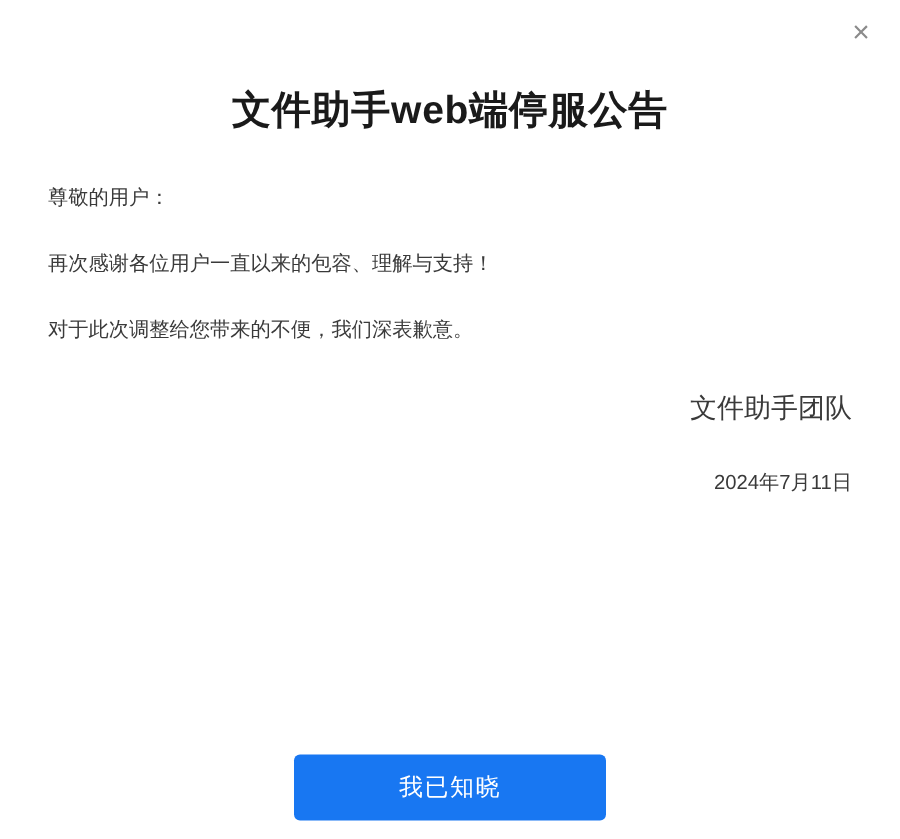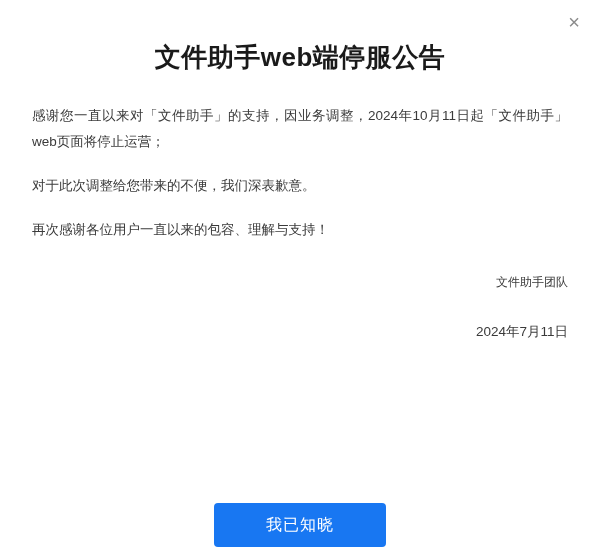--- a/index.html
+++ b/index.html
@@ -31,39 +31,39 @@
     align-items: center;
     justify-content: center;
     cursor: pointer;
     color: #8b8b8b;
     font-size: 20px;
     line-height: 1;
     user-select: none;
   }
   .title {
     margin: 0;
-    padding-top: 40px;
+    padding-top: 56px;
     text-align: center;
     font-size: 26px;
     font-weight: bold;
     color: #1a1a1a;
     letter-spacing: 0.5px;
   }
   .body {
     padding: 28px 32px 0 32px;
   }
   .para {
     font-size: 13.5px;
     line-height: 26px;
     color: #3a3a3a;
     margin: 0 0 18px 0;
     text-align: justify;
   }
   .signature {
-    font-size: 12px;
+    font-size: 18px;
     line-height: 26px;
     color: #3a3a3a;
     text-align: right;
     margin: 26px 0 0 0;
   }
   .date {
     font-size: 13.5px;
     line-height: 26px;
     color: #3a3a3a;
     text-align: right;
@@ -71,21 +71,21 @@
   }
   .footer {
     position: absolute;
     left: 0;
     right: 0;
     bottom: 12px;
     display: flex;
     justify-content: center;
   }
   .primary-btn {
-    width: 172px;
+    width: 208px;
     height: 44px;
     background: #1877f2;
     color: #ffffff;
     border: none;
     border-radius: 4px;
     font-size: 16px;
     font-family: "Liberation Sans", sans-serif;
     cursor: pointer;
     letter-spacing: 1px;
   }
@@ -95,23 +95,23 @@
 
 <div class="dialog">
 
   <div class="close-btn">
     <span>×</span>
   </div>
 
   <h1 class="title">文件助手web端停服公告</h1>
 
   <div class="body">
-    <p class="para">感谢您一直以来对「文件助手」的支持，因业务调整，2024年10月11日起「文件助手」web页面将停止运营；</p>
+    <p class="para">尊敬的用户：</p>
+    <p class="para">再次感谢各位用户一直以来的包容、理解与支持！</p>
     <p class="para">对于此次调整给您带来的不便，我们深表歉意。</p>
-    <p class="para">再次感谢各位用户一直以来的包容、理解与支持！</p>
 
     <p class="signature">文件助手团队</p>
     <p class="date">2024年7月11日</p>
   </div>
 
   <div class="footer">
     <button class="primary-btn">我已知晓</button>
   </div>
 
 </div>

